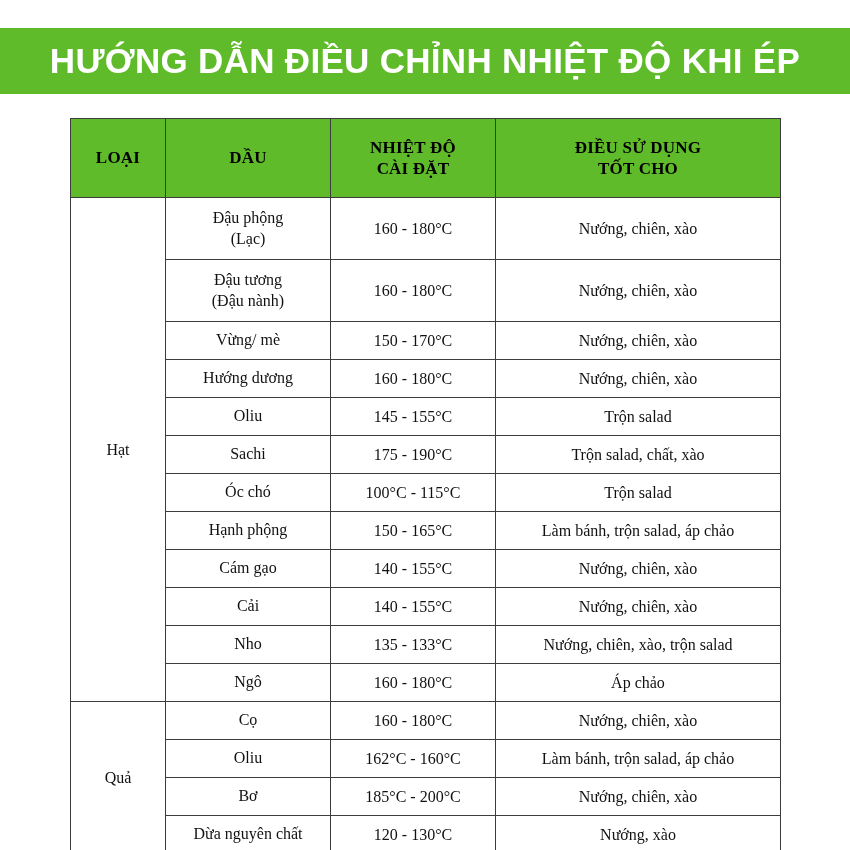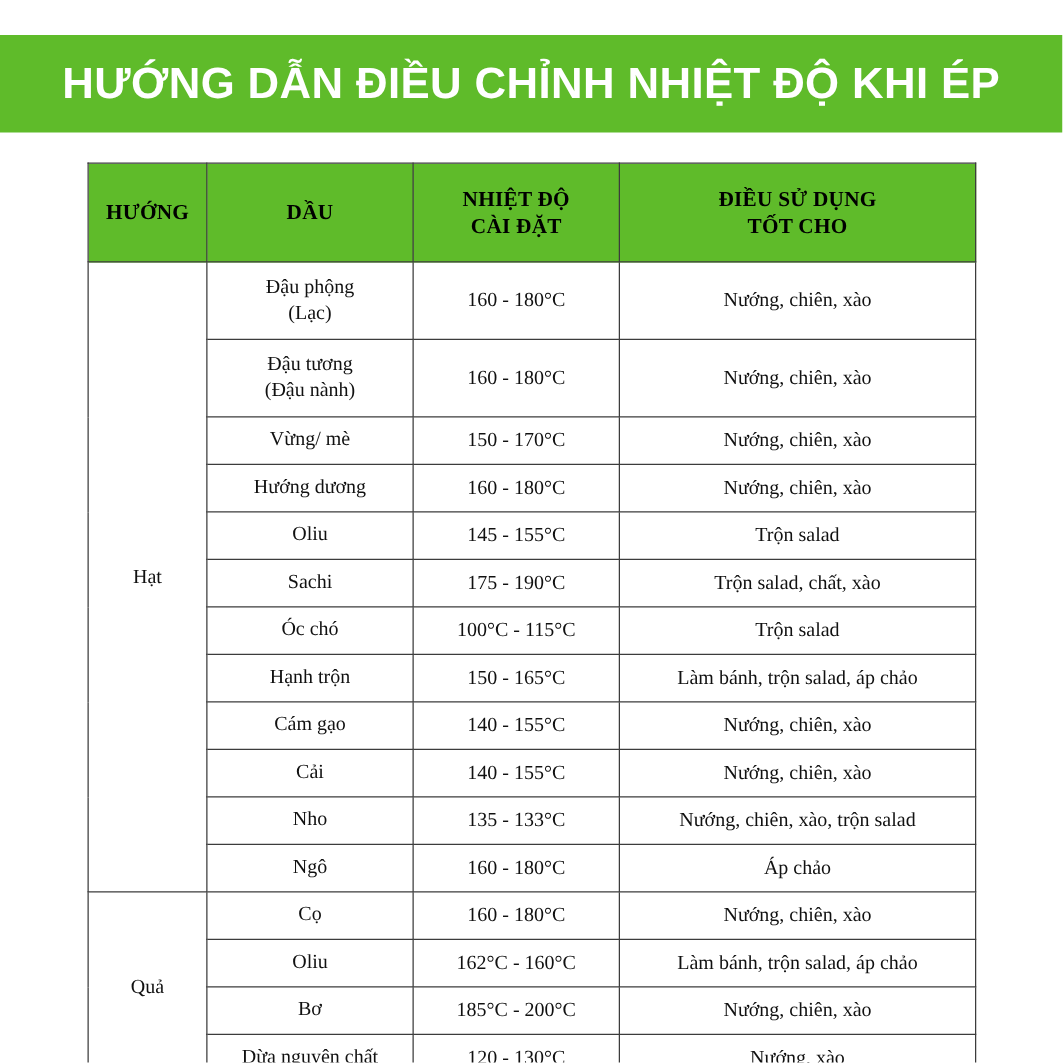--- a/index.html
+++ b/index.html
@@ -16,21 +16,21 @@
   }
   .page {
     width: 850px;
     height: 850px;
     position: relative;
     box-sizing: border-box;
   }
   .banner {
     background: #5fbb2a;
     width: 850px;
-    height: 78px;
+    height: 66px;
     display: flex;
     align-items: center;
     justify-content: center;
     margin-top: 28px;
   }
   .banner-title {
     color: #ffffff;
     font-family: "Liberation Sans", sans-serif;
     font-weight: bold;
     font-size: 35px;
@@ -99,21 +99,21 @@
   <div class="table-wrap">
     <table class="oil-table">
       <colgroup>
         <col class="col-loai">
         <col class="col-dau">
         <col class="col-temp">
         <col class="col-use">
       </colgroup>
       <thead>
         <tr>
-          <th>HƯỚNG</th>
+          <th>LOẠI</th>
           <th>DẦU</th>
           <th>
             <span>NHIỆT ĐỘ</span><br>
             <span>CÀI ĐẶT</span>
           </th>
           <th>
             <span>ĐIỀU SỬ DỤNG</span><br>
             <span>TỐT CHO</span>
           </th>
         </tr>
@@ -163,21 +163,21 @@
           <td class="use-cell">Trộn salad, chất, xào</td>
         </tr>
 
         <tr class="data-row">
           <td class="oil-name">Óc chó</td>
           <td class="temp-cell">100°C - 115°C</td>
           <td class="use-cell">Trộn salad</td>
         </tr>
 
         <tr class="data-row">
-          <td class="oil-name">Hạnh trộn</td>
+          <td class="oil-name">Hạnh phộng</td>
           <td class="temp-cell">150 - 165°C</td>
           <td class="use-cell">Làm bánh, trộn salad, áp chảo</td>
         </tr>
 
         <tr class="data-row">
           <td class="oil-name">Cám gạo</td>
           <td class="temp-cell">140 - 155°C</td>
           <td class="use-cell">Nướng, chiên, xào</td>
         </tr>
 

